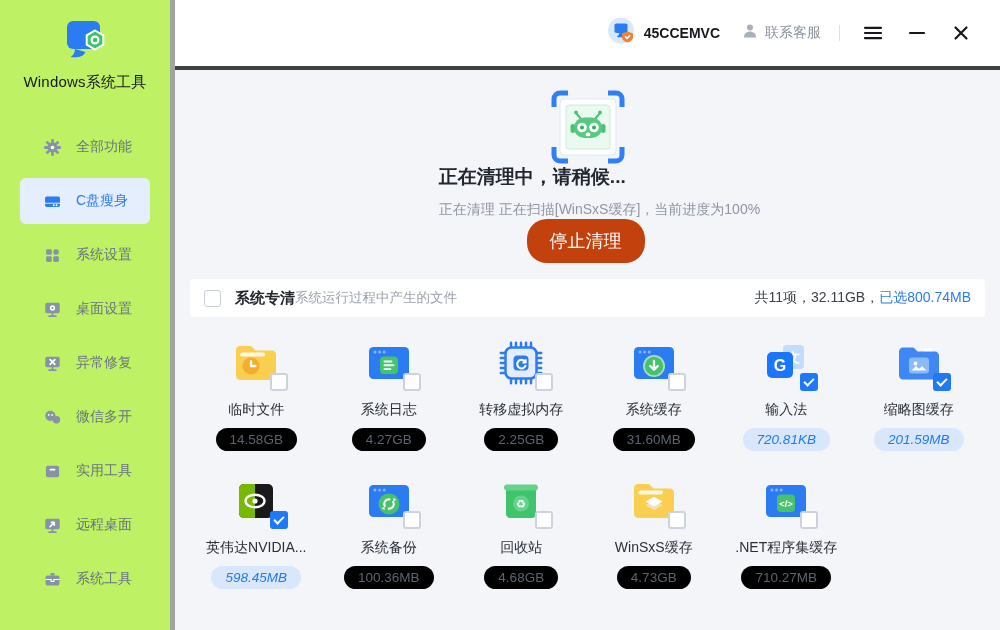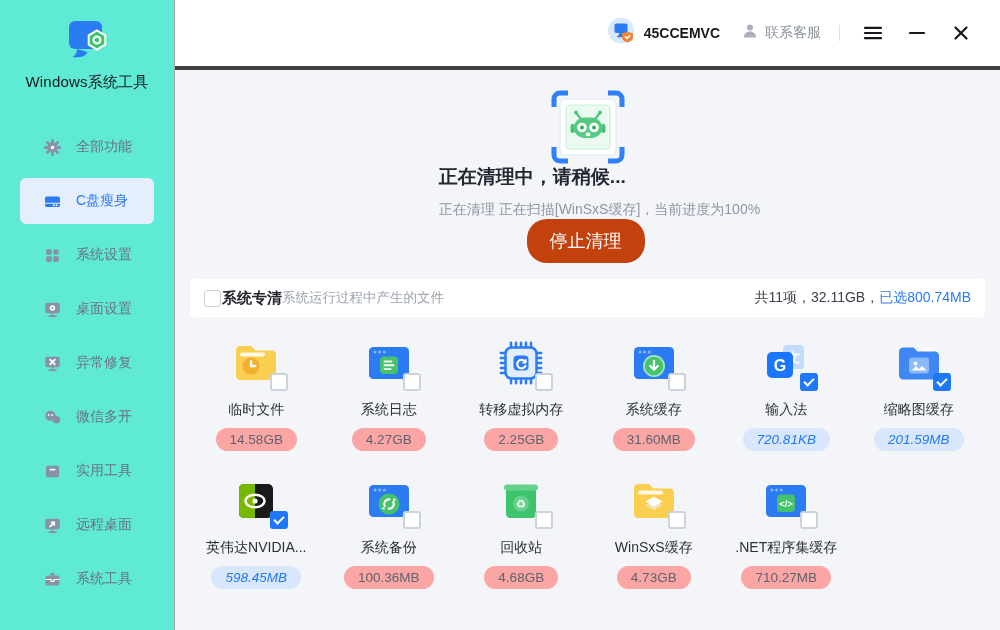--- a/index.html
+++ b/index.html
@@ -5,21 +5,21 @@
   html,body{margin:0;padding:0;}
   body{
     width:1000px;height:630px;overflow:hidden;
     font-family:"Liberation Sans","DejaVu Sans",sans-serif;
     background:#fff;
     -webkit-font-smoothing:antialiased;
   }
   .window{display:flex;width:1000px;height:630px;}
 
   
-  .sidebar{width:175px;flex:none;background:#5eead4;border-right:1px solid #a3a3a3;
+  .sidebar{width:175px;flex:none;background:#bef264;border-right:5px solid #a3a3a3;
            display:flex;flex-direction:column;align-items:center;padding-top:18px;box-sizing:border-box;}
   .logo-wrap{display:flex;flex-direction:column;align-items:center;}
   .app-title{font-size:15px;color:#16181d;margin-top:7px;letter-spacing:.2px;}
   .menu{margin-top:24px;width:100%;}
   .side-item{display:flex;align-items:center;height:46px;margin:8px 20px;border-radius:6px;
              padding-left:24px;gap:15px;font-size:14px;color:#6a7283;cursor:pointer;}
   .side-item.active{background:#e4eefc;color:#2b7bf3;}
   .side-icon{width:17px;height:17px;display:inline-flex;color:#8792a4;}
   .side-item.active .side-icon{color:#2b7bf3;}
   .side-icon svg{width:17px;height:17px;}
@@ -45,38 +45,38 @@
   .banner-title{font-size:19px;font-weight:bold;color:#22262e;}
   .banner-sub{font-size:14px;color:#8f96a3;margin-top:11px;}
   .stop-btn{width:118px;height:44px;border:none;border-radius:20px;background:#c2410c;color:#fff;
             font-size:18px;cursor:pointer;margin-right:4px;font-family:inherit;}
 
   
   .section-card{background:#fff;border-radius:4px;height:38px;display:flex;align-items:center;
                 padding:0 14px;box-sizing:border-box;}
   .cbx{width:15px;height:15px;border:1.5px solid #c8cfda;border-radius:3px;background:#fff;
        position:relative;cursor:pointer;flex:none;}
-  .section-title{font-weight:bold;font-size:15px;color:#23262d;margin-left:1px;}
+  .section-title{font-weight:bold;font-size:15px;color:#23262d;margin-left:14px;}
   .section-desc{color:#9ba2ae;font-size:13.5px;}
   .section-right{margin-left:auto;font-size:14px;color:#3c414c;}
   .selected-text{color:#2b7bf3;cursor:pointer;}
 
   
   .grid{display:grid;grid-template-columns:repeat(6,1fr);margin-top:10px;row-gap:4px;}
   .item{display:flex;flex-direction:column;align-items:center;padding:12px 0 10px;cursor:pointer;}
   .icon-wrap{position:relative;width:48px;height:48px;}
   .icon-wrap svg{width:48px;height:48px;display:block;}
   .item-checkbox{position:absolute;right:-8px;bottom:-4px;width:14px;height:14px;background:#fff;
                  border:2px solid #cdd3dd;border-radius:3px;cursor:pointer;}
   .item-checkbox.checked{background:#1f78f6;border-color:#1f78f6;}
   .item-checkbox.checked::after{content:"";position:absolute;left:4px;top:1px;width:4px;height:8px;
                  border:solid #fff;border-width:0 2px 2px 0;transform:rotate(45deg);}
   .item-label{margin-top:14px;font-size:14px;color:#2b2f38;max-width:126px;white-space:nowrap;
               overflow:hidden;text-overflow:ellipsis;}
-  .pill{margin-top:9px;padding:4px 14px;border-radius:13px;background:#fca5a5;color:#5c6470;font-size:13.5px;}
+  .pill{margin-top:9px;padding:4px 14px;border-radius:13px;background:#000000;color:#5c6470;font-size:13.5px;}
   .pill.checked{background:#d8e7fc;color:#2379f3;font-style:italic;}
 </style>
 </head>
 <body>
 
 <div class="window">
 
   <div class="sidebar">
     <div class="logo-wrap">
       <span>

